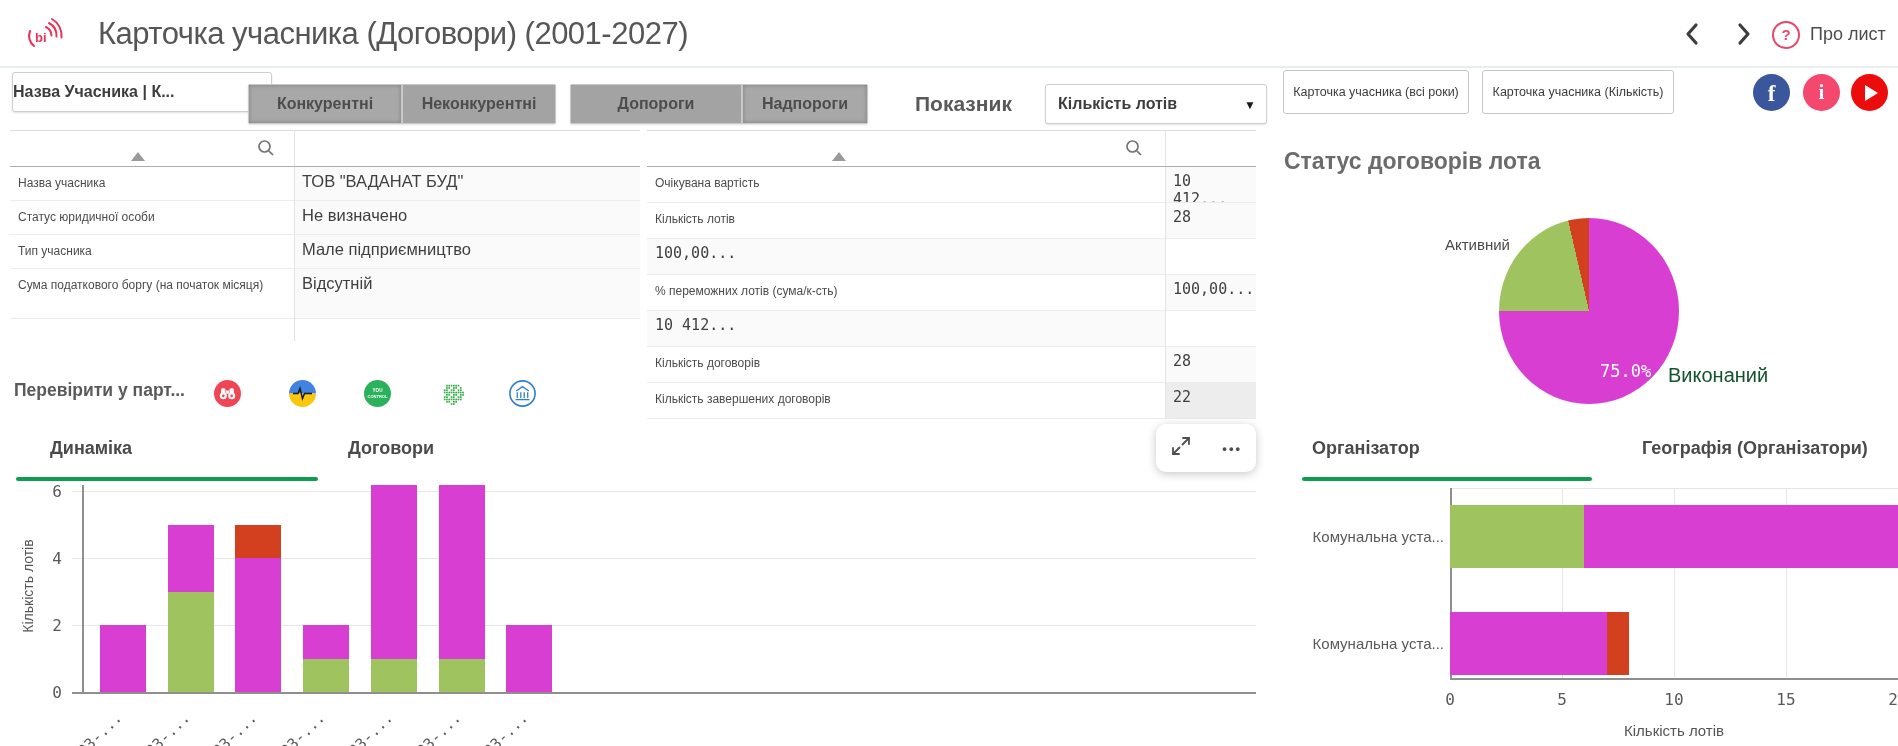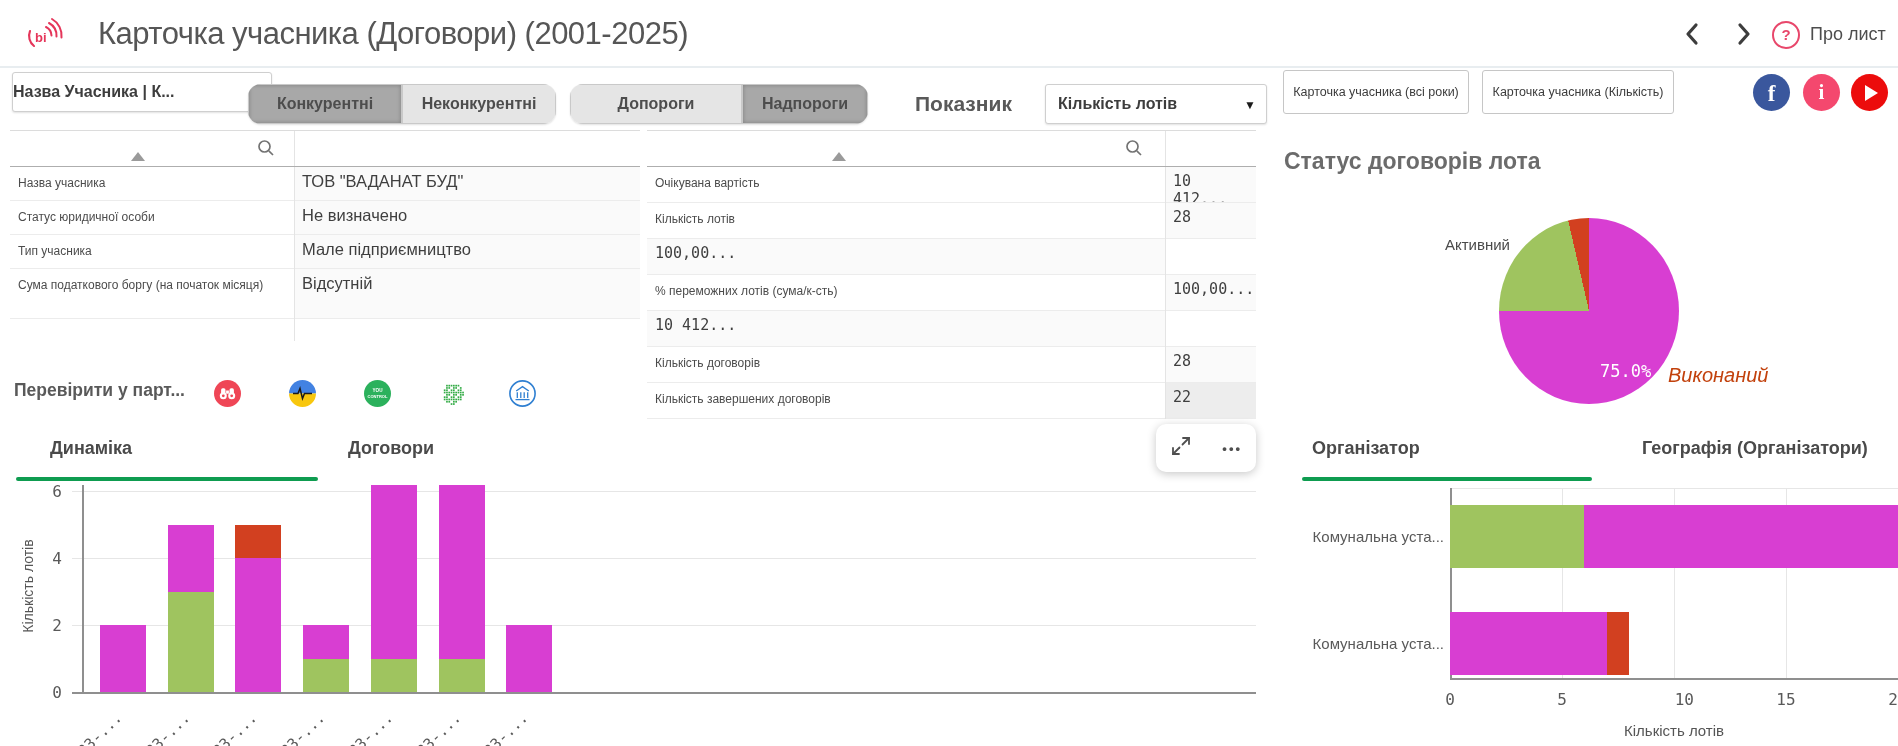--- a/index.html
+++ b/index.html
@@ -14,26 +14,26 @@
   .title{position:absolute;left:98px;top:16px;font-size:31px;color:#565656;letter-spacing:-0.5px;}
   .navchev{position:absolute;top:22px;cursor:pointer;}
   .helpcirc{position:absolute;left:1772px;top:21px;width:24px;height:24px;border:2px solid #e8476b;
             border-radius:50%;color:#e8476b;font-weight:bold;font-size:15px;text-align:center;line-height:24px;}
   .helptxt{position:absolute;left:1810px;top:24px;font-size:18px;color:#4d4d4d;}
 
   
   .fbox{position:absolute;height:40px;background:#fff;border:1px solid #cfcfcf;border-radius:3px;
         box-shadow:0 1px 2px rgba(0,0,0,.12);display:flex;align-items:center;font-size:16px;
         font-weight:bold;color:#3d3d3d;box-sizing:border-box;}
-  .seg{position:absolute;height:40px;display:flex;border-radius:13px;overflow:hidden;
+  .seg{position:absolute;height:40px;display:flex;border-radius:3px;overflow:hidden;
        box-shadow:0 1px 2px rgba(0,0,0,.12);}
   .seg>div{display:flex;align-items:center;justify-content:center;font-size:16px;font-weight:bold;
            color:#4d4d4d;border:1px solid #c9c9c9;box-sizing:border-box;cursor:pointer;}
   .seg .on{background:#a8a8a8;box-shadow:inset 0 0 4px rgba(0,0,0,.25);}
-  .seg .off{background:#e5e5e5;}
+  .seg .off{background:#a3a3a3;}
   .navbtn{position:absolute;height:44px;background:#fff;border:1px solid #c6c6c6;border-radius:3px;
           display:flex;align-items:center;justify-content:center;font-size:12.5px;color:#3c3c3c;
           cursor:pointer;box-sizing:border-box;}
   .soc{position:absolute;width:37px;height:37px;border-radius:50%;display:flex;align-items:center;
        justify-content:center;cursor:pointer;}
 
   
   .tbl{position:absolute;background:#fff;overflow:hidden;border-top:1px solid #dcdcdc;}
   .thead{position:relative;height:36px;border-bottom:1px solid #aeaeae;box-sizing:border-box;}
   .sorttri{position:absolute;width:0;height:0;border-left:7px solid transparent;
@@ -70,21 +70,21 @@
   <div class="hdr">
     <span class="abs" style="left:22px;top:14px;">
       <svg width="42" height="42" viewBox="0 0 42 42">
         <path d="M12 32 A13 13 0 0 1 8 17" fill="none" stroke="#e5365a" stroke-width="2.1" stroke-linecap="round"></path>
         <path d="M24 13 A10 10 0 0 1 29.5 21.5" fill="none" stroke="#e5365a" stroke-width="2" stroke-linecap="round"></path>
         <path d="M27 9 A14.5 14.5 0 0 1 34.5 22.5" fill="none" stroke="#e5365a" stroke-width="2" stroke-linecap="round"></path>
         <path d="M30 5 A19 19 0 0 1 39.5 23.5" fill="none" stroke="#e5365a" stroke-width="2" stroke-linecap="round"></path>
         <text x="13" y="27.5" font-size="13" font-weight="bold" fill="#e5365a" font-family="Liberation Sans,sans-serif">bi</text>
       </svg>
     </span>
-    <div class="title">Карточка учасника (Договори) (2001-2025)</div>
+    <div class="title">Карточка учасника (Договори) (2001-2027)</div>
     <span class="navchev" style="left:1684px;">
       <svg width="16" height="24" viewBox="0 0 16 24">
         <polyline points="12,3 4,12 12,21" fill="none" stroke="#3d3d3d" stroke-width="3.2" stroke-linecap="round" stroke-linejoin="round"></polyline>
       </svg>
     </span>
     <span class="navchev" style="left:1736px;">
       <svg width="16" height="24" viewBox="0 0 16 24">
         <polyline points="4,3 12,12 4,21" fill="none" stroke="#3d3d3d" stroke-width="3.2" stroke-linecap="round" stroke-linejoin="round"></polyline>
       </svg>
     </span>
@@ -289,21 +289,21 @@
         <div class="trow" style="grid-template-columns: 518px 1fr; height: 36px;">
           <div class="lab">Кількість завершених договорів</div>
           <div class="val mono" style="font-size: 15px; background: rgb(237, 237, 237);">22</div>
         </div>
       </div>
   </div>
 
   <div class="abs b" style="left:1284px;top:148px;font-size:23px;color:#6b6b6b;">Статус договорів лота</div>
   <div id="pie" class="abs" style="left: 1499px; top: 218px; width: 180px; height: 186px; border-radius: 50%; background: conic-gradient(rgb(216, 62, 210) 0deg, rgb(216, 62, 210) 270deg, rgb(159, 196, 95) 270deg, rgb(159, 196, 95) 347.04deg, rgb(210, 64, 32) 347.04deg, rgb(210, 64, 32) 360deg);"></div>
   <div class="abs" style="left:1380px;top:236px;width:130px;text-align:right;font-size:15px;color:#4a4a4a;">Активний</div>
-  <div class="abs" style="left:1668px;top:364px;font-size:20px;color:#c2410c;font-style:italic;">Виконаний</div>
+  <div class="abs" style="left:1668px;top:364px;font-size:20px;color:#14532d;">Виконаний</div>
   <div class="abs mono" style="left:1600px;top:361px;font-size:17px;color:#fff;">75.0%</div>
 
   <div class="tab" style="left:50px;top:438px;">Динаміка</div>
   <div class="tab" style="left:348px;top:438px;">Договори</div>
   <div class="tabline" id="tabline-left" style="left: 16px; top: 477px; width: 302px; background: rgb(14, 156, 80);"></div>
 
   <div class="expcard">
     <span>
       <svg width="22" height="22" viewBox="0 0 22 22" fill="none" stroke="#4f4f4f" stroke-width="1.8" stroke-linecap="round">
         <path d="M13 3 h6 v6"></path>
@@ -363,21 +363,21 @@
 
   <div class="tab" style="left:1312px;top:438px;">Організатор</div>
   <div class="tab" style="left:1642px;top:438px;">Географія (Організатори)</div>
   <div class="tabline" id="tabline-right" style="left: 1302px; top: 477px; width: 290px; background: rgb(14, 156, 80);"></div>
 
   <div id="right-plot">
       <div class="tick mono" style="left: 1430px; top: 690px; width: 40px; text-align: center;">0</div>
       <div class="gridv" style="left: 1562px; top: 488px; height: 190px;"></div>
       <div class="tick mono" style="left: 1542px; top: 690px; width: 40px; text-align: center;">5</div>
       <div class="gridv" style="left: 1674px; top: 488px; height: 190px;"></div>
-      <div class="tick mono" style="left: 1654px; top: 690px; width: 40px; text-align: right;">10</div>
+      <div class="tick mono" style="left: 1654px; top: 690px; width: 40px; text-align: center;">10</div>
       <div class="gridv" style="left: 1786px; top: 488px; height: 190px;"></div>
       <div class="tick mono" style="left: 1766px; top: 690px; width: 40px; text-align: center;">15</div>
       <div class="tick mono" style="left: 1878px; top: 690px; width: 40px; text-align: center;">20</div>
       <div class="gridh" style="left: 1450px; top: 488px; width: 448px;"></div>
       <div class="axis" style="left: 1450px; top: 488px; width: 1.5px; height: 190px;"></div>
       <div class="axis" style="left: 1450px; top: 678px; width: 448px; height: 1.5px;"></div>
       <div class="hbarwrap" style="left: 1450px; top: 505px; height: 63px; width: 448px;">
         <div class="seg2" style="width: 134.4px; background: rgb(159, 196, 95);"></div>
         <div class="seg2" style="width: 313.6px; background: rgb(216, 62, 210);"></div>
       </div>

